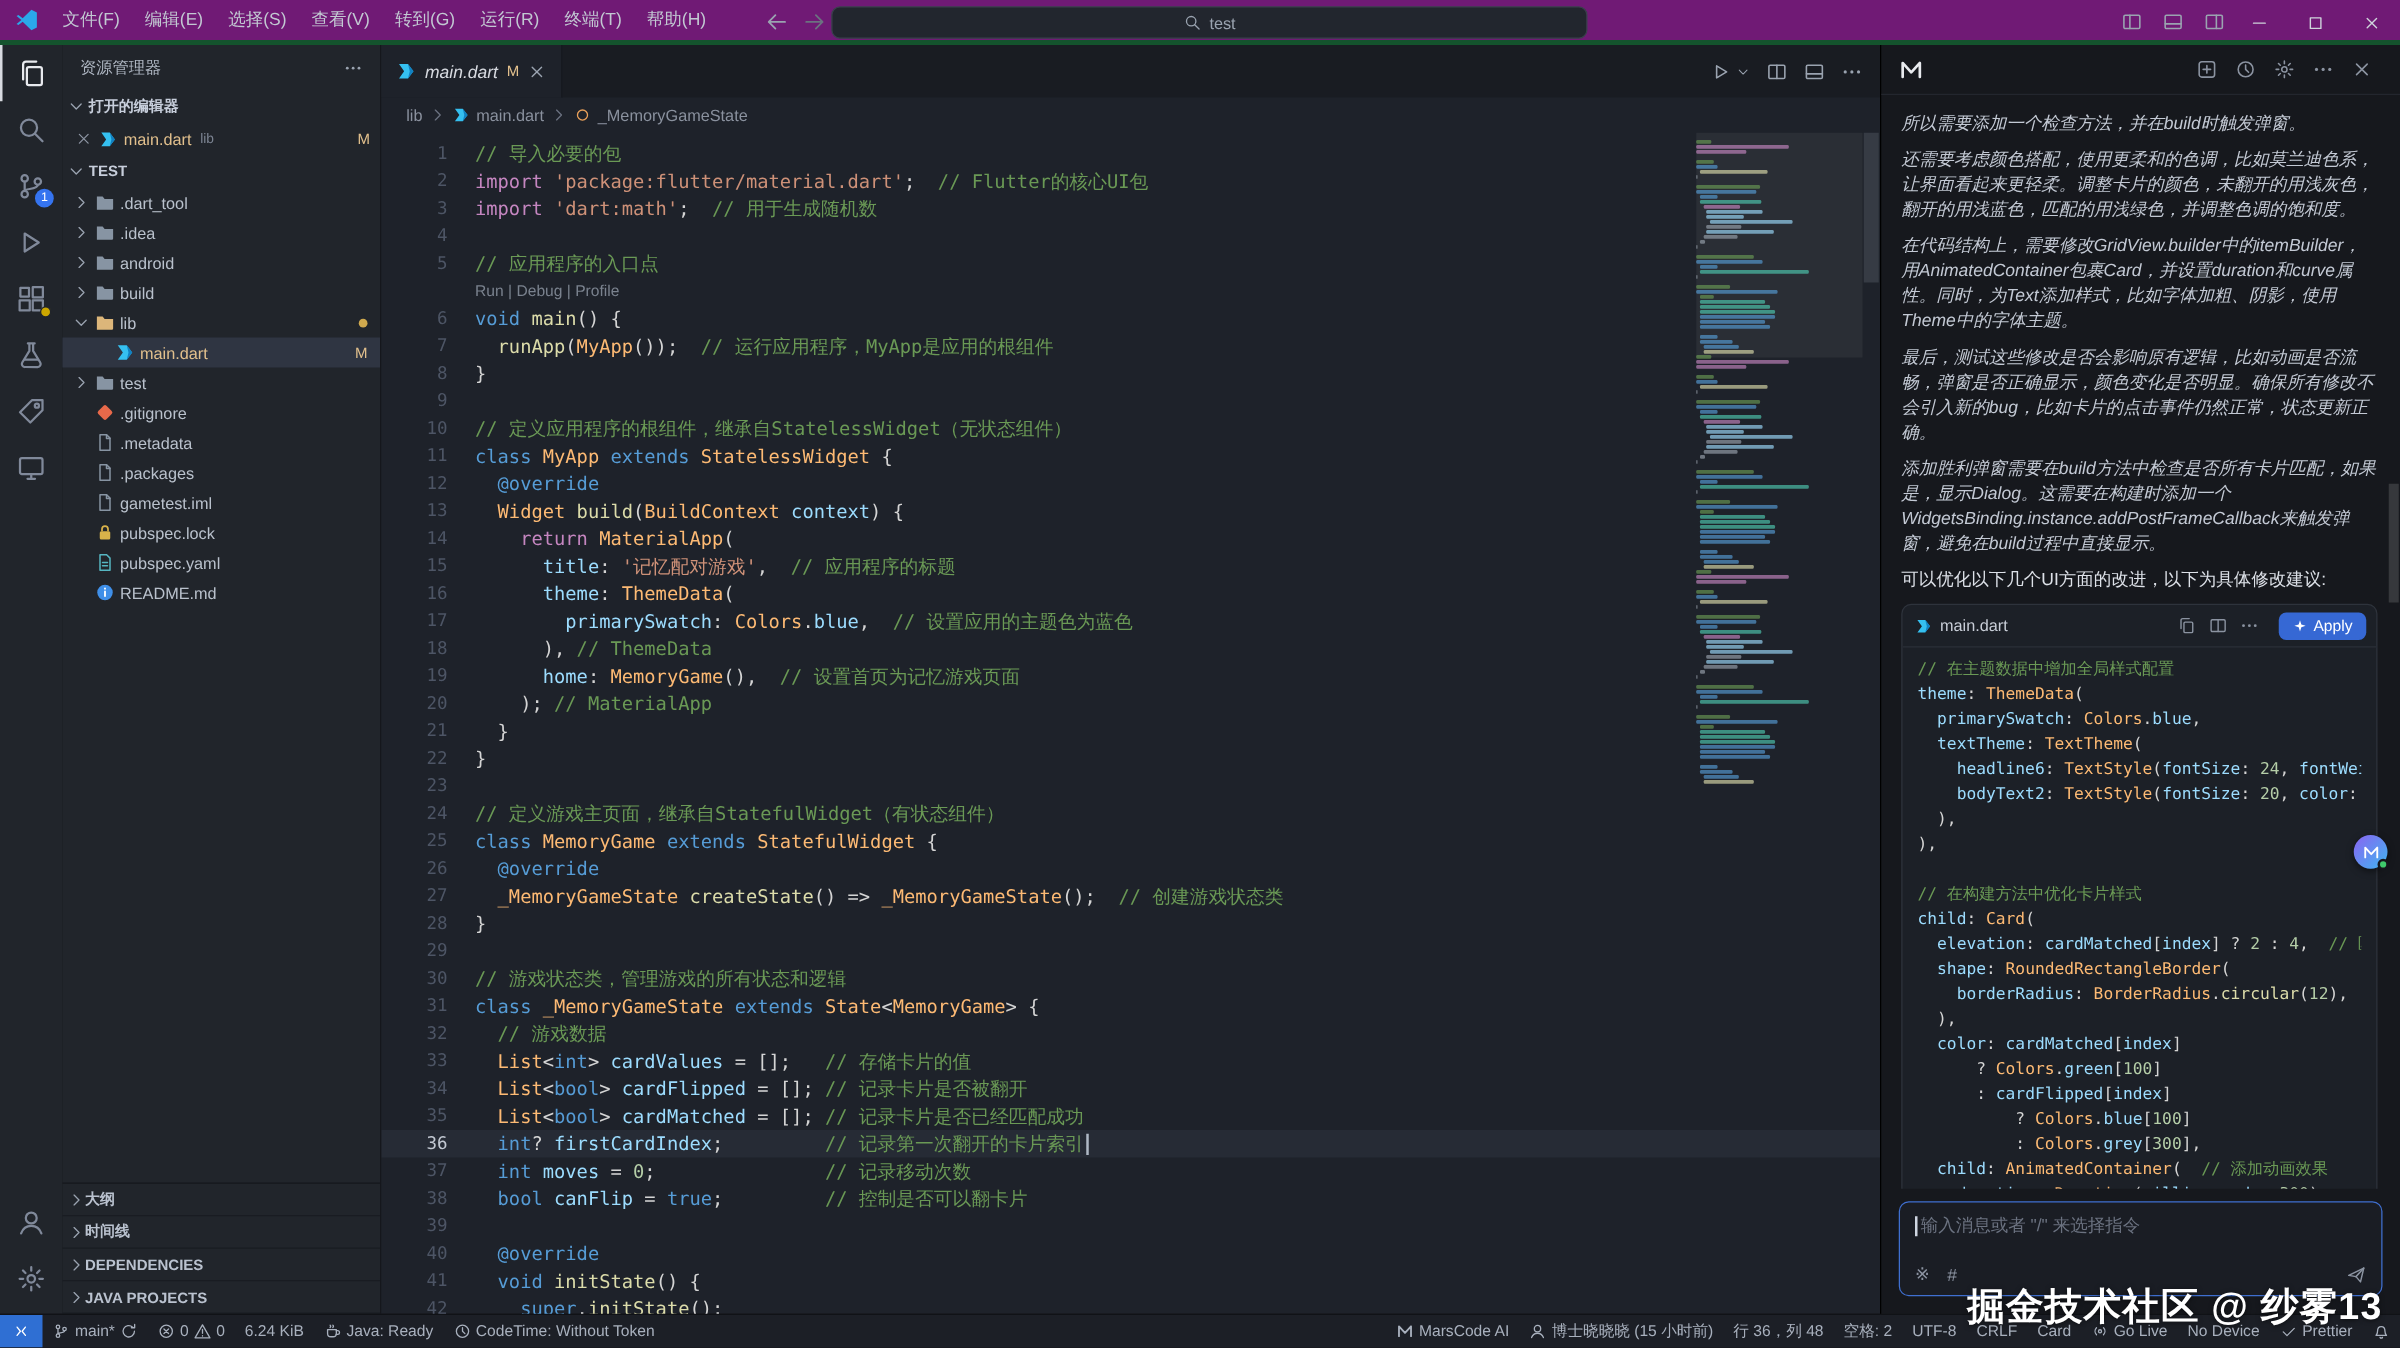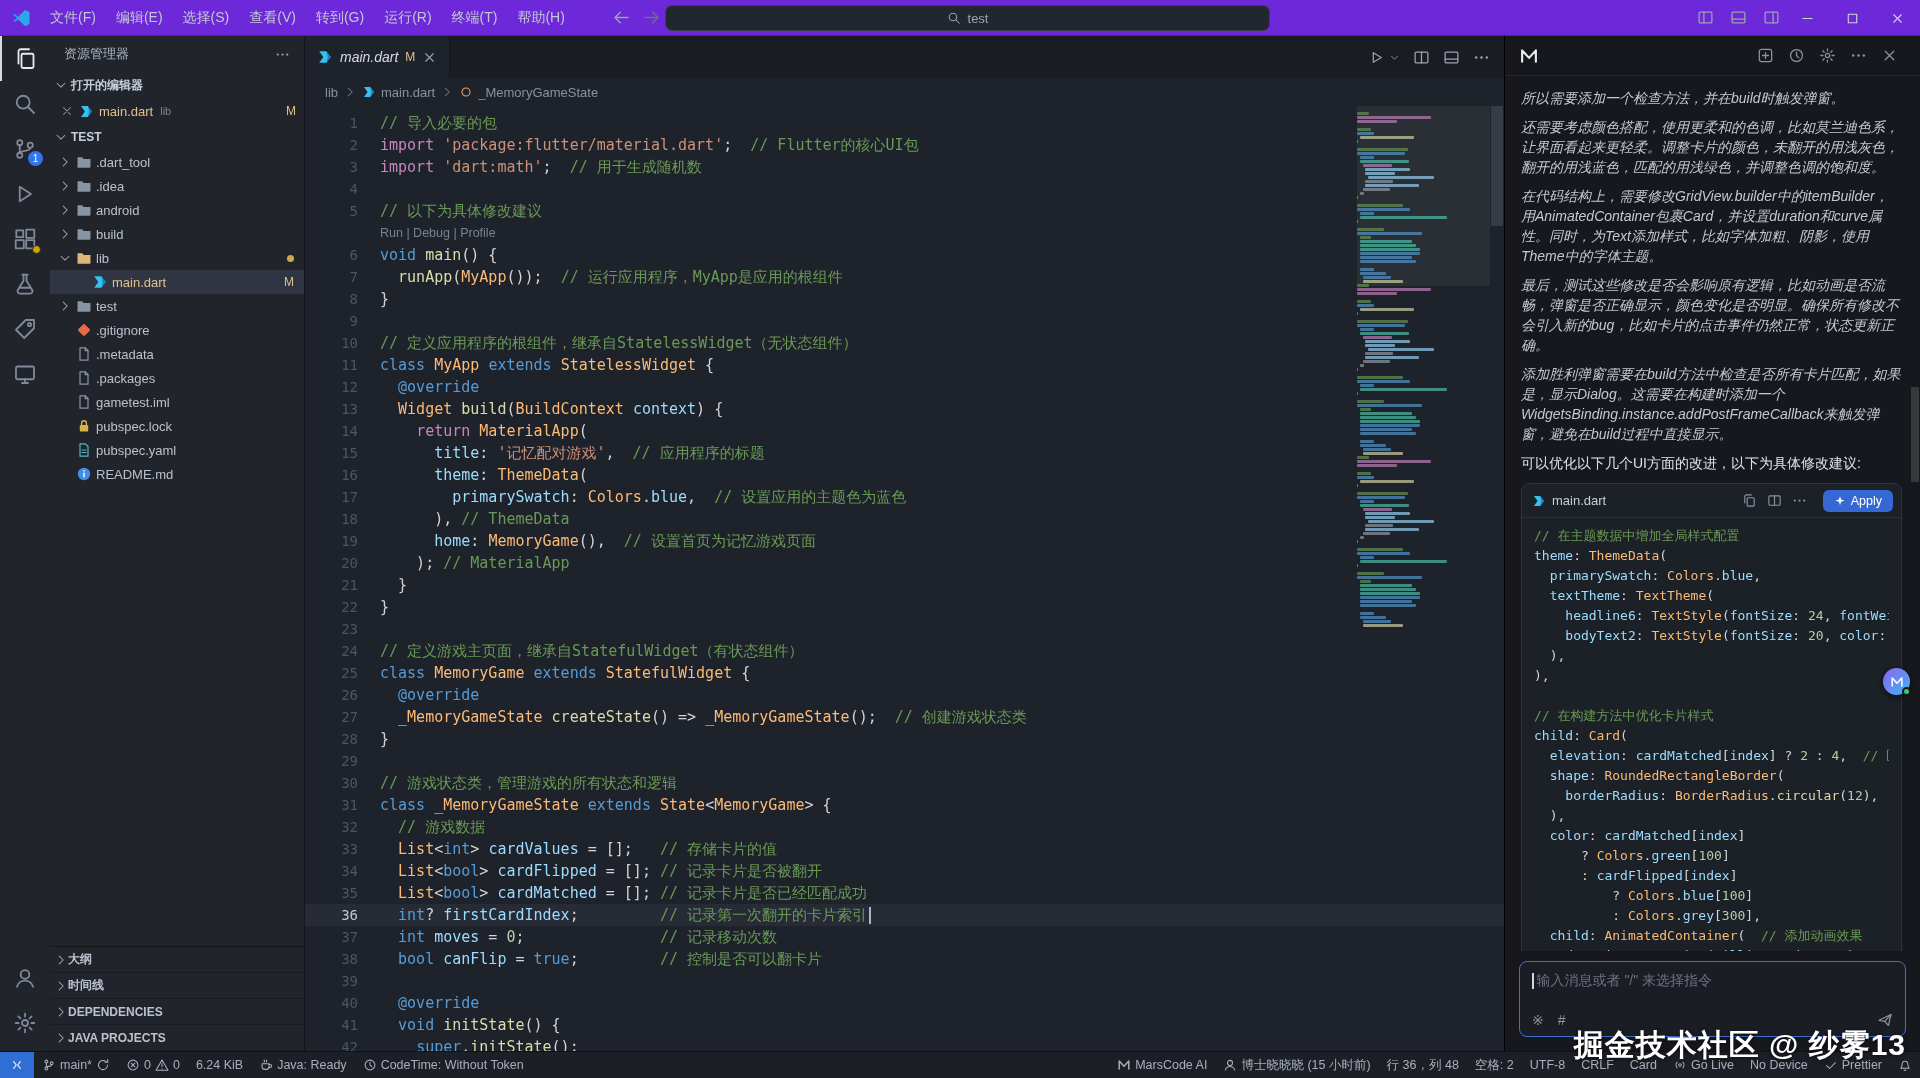--- a/index.html
+++ b/index.html
@@ -3,21 +3,21 @@
 <meta charset="utf-8">
 <style>
   *{margin:0;padding:0;box-sizing:border-box}
   html,body{width:1920px;height:1078px;overflow:hidden;background:#16181d}
   body{font-family:"Liberation Sans","DejaVu Sans",sans-serif;color:#c6ccd6;font-size:13px}
   .ic{display:inline-flex;width:16px;height:16px;flex:none}
   .ic svg{width:100%;height:100%;display:block}
   .window{width:1920px;height:1078px;display:flex;flex-direction:column;position:relative}
 
   
-  .titlebar{height:36px;background:#6d28d9;display:flex;align-items:center;position:relative;flex:none;border-bottom:1px solid #14532d}
+  .titlebar{height:36px;background:#701a75;display:flex;align-items:center;position:relative;flex:none;border-bottom:4px solid #14532d}
   .vs-logo{width:20px;height:20px;margin:0 8px 0 12px}
   .menubar{display:flex;height:100%;align-items:center}
   .menu-item{padding:0 10px;font-size:14px;color:#c2c8d2;height:100%;display:flex;align-items:center;cursor:pointer}
   .nav-arrow{position:absolute;top:8px;width:19px;height:19px;color:#9aa3b0}
   .nav-back{left:612px}.nav-fwd{left:642px;color:#6b7280}
   .cmd-center{position:absolute;left:665px;top:5px;width:605px;height:26px;background:#22262e;border:1px solid #3a404c;border-radius:7px;display:flex;align-items:center;justify-content:center;gap:7px;color:#9aa3b0;font-size:13px;cursor:pointer}
   .cc-ic{width:14px;height:14px}
   .tb-icons{position:absolute;right:140px;top:9px;display:flex;gap:16px;color:#9aa3b0}
   .tb-icons .ic{width:17px;height:17px}
   .win-controls{position:absolute;right:0;top:0;height:36px;display:flex}
@@ -642,21 +642,21 @@
             <div class="code-row">
               <span class="ln">3</span>
               <span class="lc"><span class="tk-k">import</span><span class="tk-p"> </span><span class="tk-s">'dart:math'</span><span class="tk-p">;  </span><span class="tk-c">// 用于生成随机数</span></span>
             </div>
             <div class="code-row">
               <span class="ln">4</span>
               <span class="lc"></span>
             </div>
             <div class="code-row">
               <span class="ln">5</span>
-              <span class="lc"><span class="tk-c">// 以下为具体修改建议</span></span>
+              <span class="lc"><span class="tk-c">// 应用程序的入口点</span></span>
             </div>
             <div class="code-row">
               <span class="ln"></span>
               <span class="lc codelens">Run | Debug | Profile</span>
             </div>
             <div class="code-row">
               <span class="ln">6</span>
               <span class="lc"><span class="tk-b">void</span><span class="tk-p"> </span><span class="tk-f">main</span><span class="tk-p">() {</span></span>
             </div>
             <div class="code-row">

